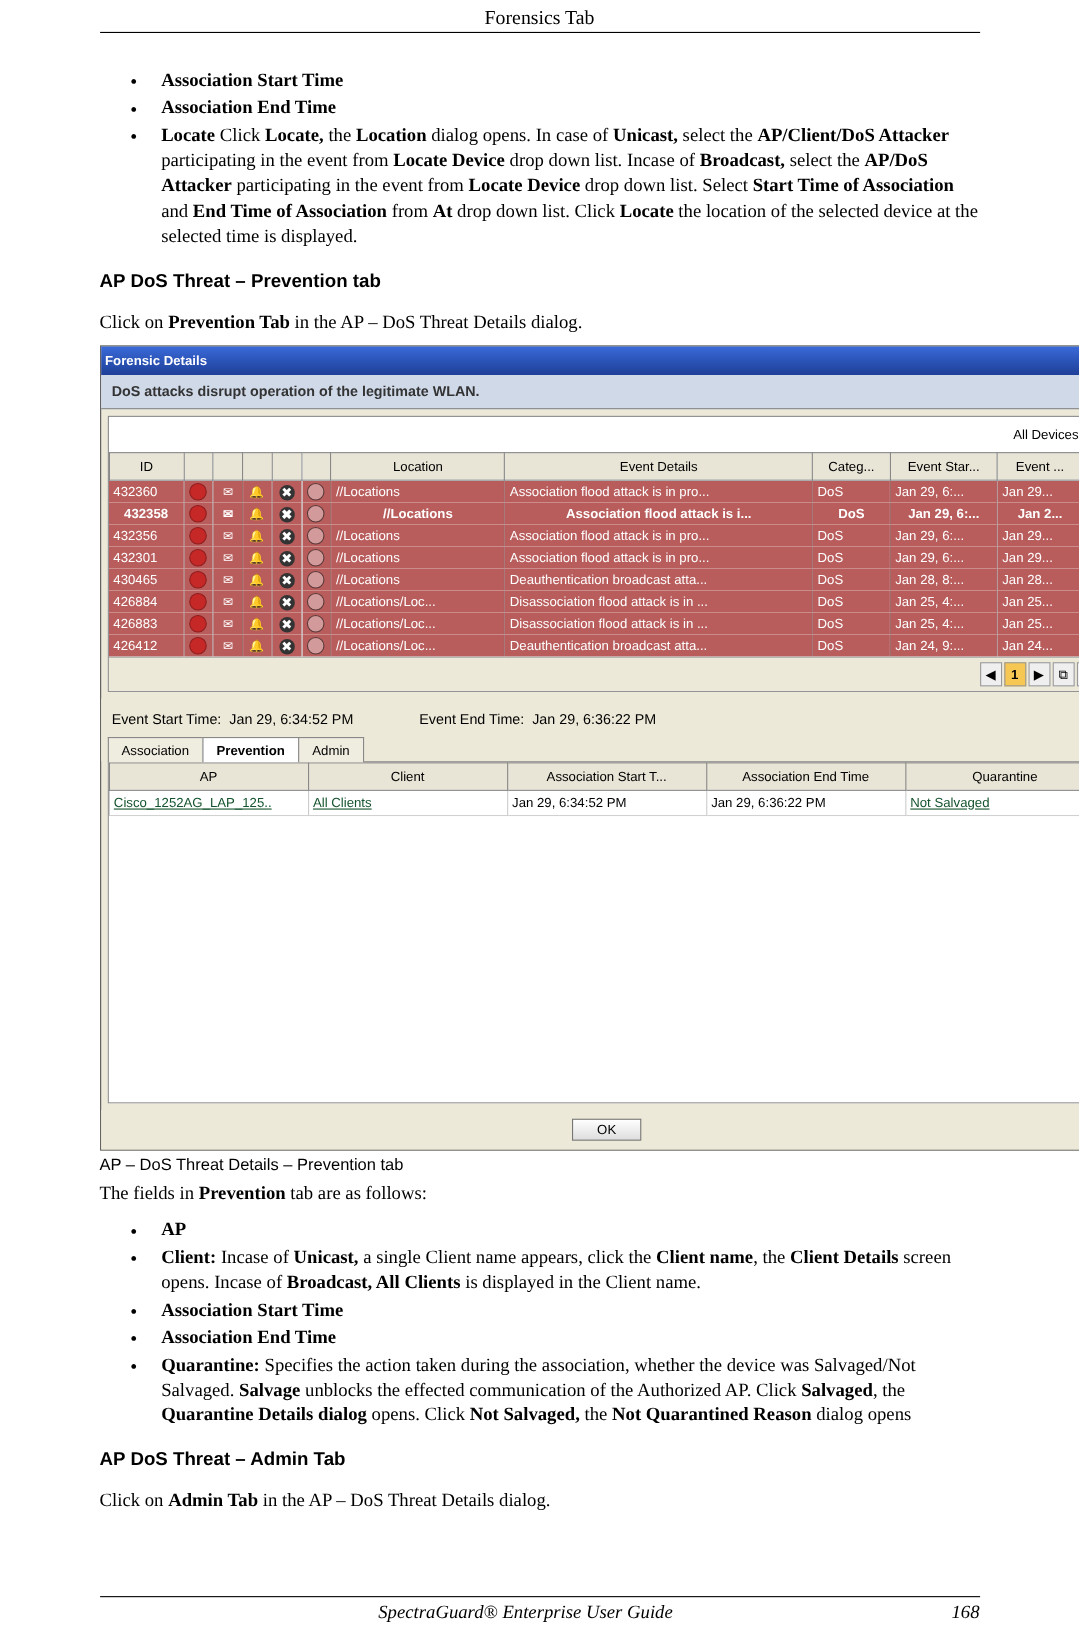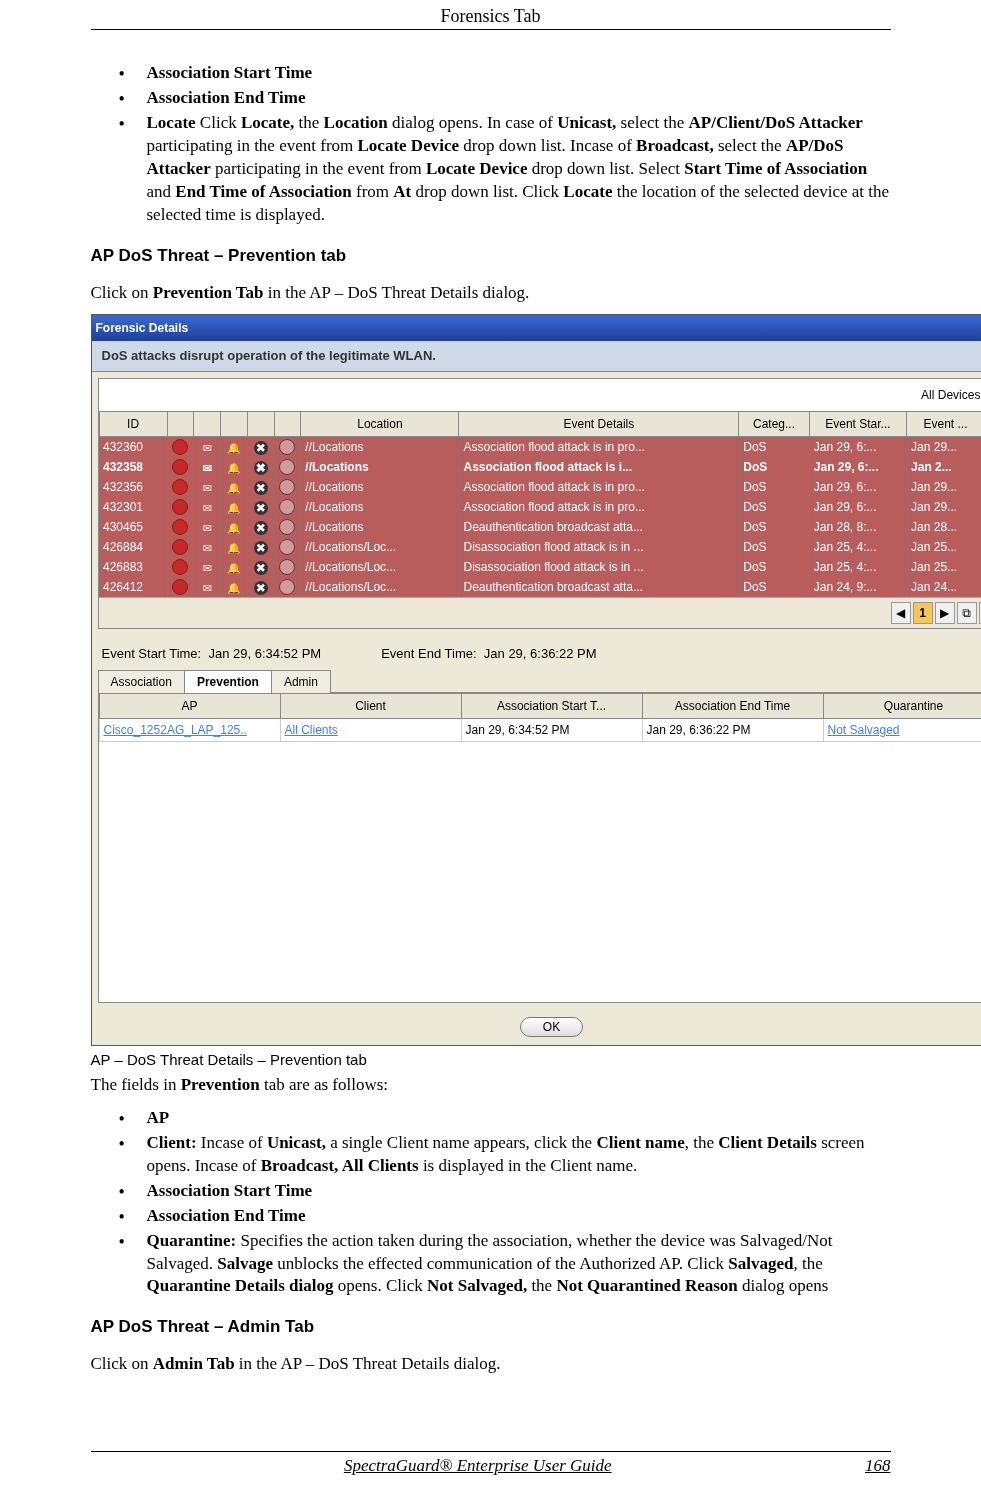--- a/index.html
+++ b/index.html
@@ -18,47 +18,47 @@
   .titlebar{background:linear-gradient(to bottom,#3a6ad8 0%,#2b54b8 50%,#1f3f97 100%);height:26px;color:#fff;display:flex;align-items:center;justify-content:space-between;padding:0 4px;font-weight:bold;font-family:Tahoma,Arial,sans-serif;}
   .titlebar .closebtn{width:20px;height:18px;background:#d9553a;border:1px solid #fff;color:#fff;text-align:center;line-height:16px;font-weight:bold;font-size:12px;}
   .bluestrip{background:#cfd9e8;padding:6px 10px;font-weight:bold;color:#333;font-family:Tahoma,Arial,sans-serif;font-size:13px;border-bottom:1px solid #888;}
   .inner{background:#fff;margin:6px;border:1px solid #888;}
   .toprow{display:flex;justify-content:flex-end;align-items:center;padding:6px 8px;gap:4px;}
   .toprow .sel{border:1px solid #999;background:#fff;padding:0 2px;height:18px;display:inline-flex;align-items:center;}
   table.grid{width:100%;border-collapse:collapse;table-layout:fixed;}
   table.grid th{background:#e8e4d6;border:1px solid #888;font-weight:normal;font-size:12px;padding:2px 4px;height:20px;white-space:nowrap;overflow:hidden;text-align:center;}
   table.grid td{border-right:1px solid #a06b6b;font-size:12px;padding:1px 4px;height:18px;white-space:nowrap;overflow:hidden;}
   tr.redrow td{background:#b85c5c;color:#fff;}
-  tr.redrow.bold td{font-weight:bold;}
+  tr.redrow.bold td{font-weight:bold;text-align:center;}
   .iconcell{width:18px;text-align:center;}
   .iconcell span{display:inline-block;width:14px;height:14px;border-radius:50%;vertical-align:middle;}
   .dot-red{background:#c62828;border:1px solid #8e1c1c;}
   .icon-mail{font-size:11px;}
   .icon-bell{font-size:11px;}
   .icon-x{background:#333;color:#fff;border-radius:2px;width:14px;height:14px;line-height:14px;display:inline-block;}
   .icon-sq{width:12px;height:12px;border:1px solid #5a3a3a;background:#d29a9a;display:inline-block;}
   .pager{display:flex;justify-content:flex-end;align-items:center;gap:2px;padding:4px 6px;border-top:1px solid #aaa;background:#ece9d8;}
   .pager .btn{border:1px solid #999;background:#efefef;min-width:18px;height:20px;display:inline-flex;align-items:center;justify-content:center;font-size:12px;}
   .pager .btn.cur{background:#f6c753;font-weight:bold;}
   .timesrow{background:#ece9d8;padding:10px 10px 6px 10px;display:flex;gap:60px;font-size:13px;}
   .tabsrow{background:#ece9d8;padding:0 6px;}
   .tabsrow .tab{display:inline-block;border:1px solid #888;border-bottom:none;background:#efece0;padding:3px 12px;font-size:12px;margin-right:-1px;position:relative;top:1px;}
   .tabsrow .tab.active{background:#fff;font-weight:bold;}
   .subgrid-wrap{background:#fff;border:1px solid #888;margin:0 6px 6px 6px;}
   table.subgrid{width:100%;border-collapse:collapse;table-layout:fixed;}
   table.subgrid th{background:#e8e4d6;border:1px solid #888;font-weight:normal;font-size:12px;padding:2px 4px;height:20px;}
   table.subgrid td{border:1px solid #ccc;font-size:12px;padding:2px 4px;height:18px;white-space:nowrap;overflow:hidden;}
-  .linklike{color:#3b82f6;text-decoration:underline;}
+  .linklike{color:#14532d;text-decoration:underline;}
   .subempty{height:260px;background:#fff;}
   .okrow{background:#ece9d8;text-align:center;padding:8px;}
-  .okrow button{font-family:Tahoma,Arial,sans-serif;font-size:12px;padding:2px 22px;border:1px solid #777;background:linear-gradient(#fff,#ddd);border-radius:10px;}
+  .okrow button{font-family:Tahoma,Arial,sans-serif;font-size:12px;padding:2px 22px;border:1px solid #777;background:linear-gradient(#fff,#ddd);border-radius:0;}
   .caption{font-family:Verdana,Arial,sans-serif;font-weight:normal;font-size:15px;margin:2px 0 4px 0;}
   .footer{position:absolute;bottom:18px;left:30px;right:30px;}
   .footer hr{border:none;border-top:1px solid #000;margin:0 0 4px 0;}
-  .footer-row{display:flex;justify-content:space-between;font-style:italic;font-family:"Palatino Linotype",serif;font-size:17px;text-decoration:underline;}
+  .footer-row{display:flex;justify-content:space-between;font-style:italic;font-family:"Palatino Linotype",serif;font-size:17px;}
   .footer-row .pg{font-style:italic;text-align:center;}
   col.c-id{width:56px;} col.c-i{width:22px;} col.c-loc{width:130px;} col.c-ev{width:230px;} col.c-cat{width:58px;} col.c-st{width:80px;} col.c-en{width:64px;} col.c-sc{width:16px;}
 </style>
 </head>
 <body>
 <div class="page">
 
 <div class="header-title">Forensics Tab</div>
 <hr class="header-rule">
 

